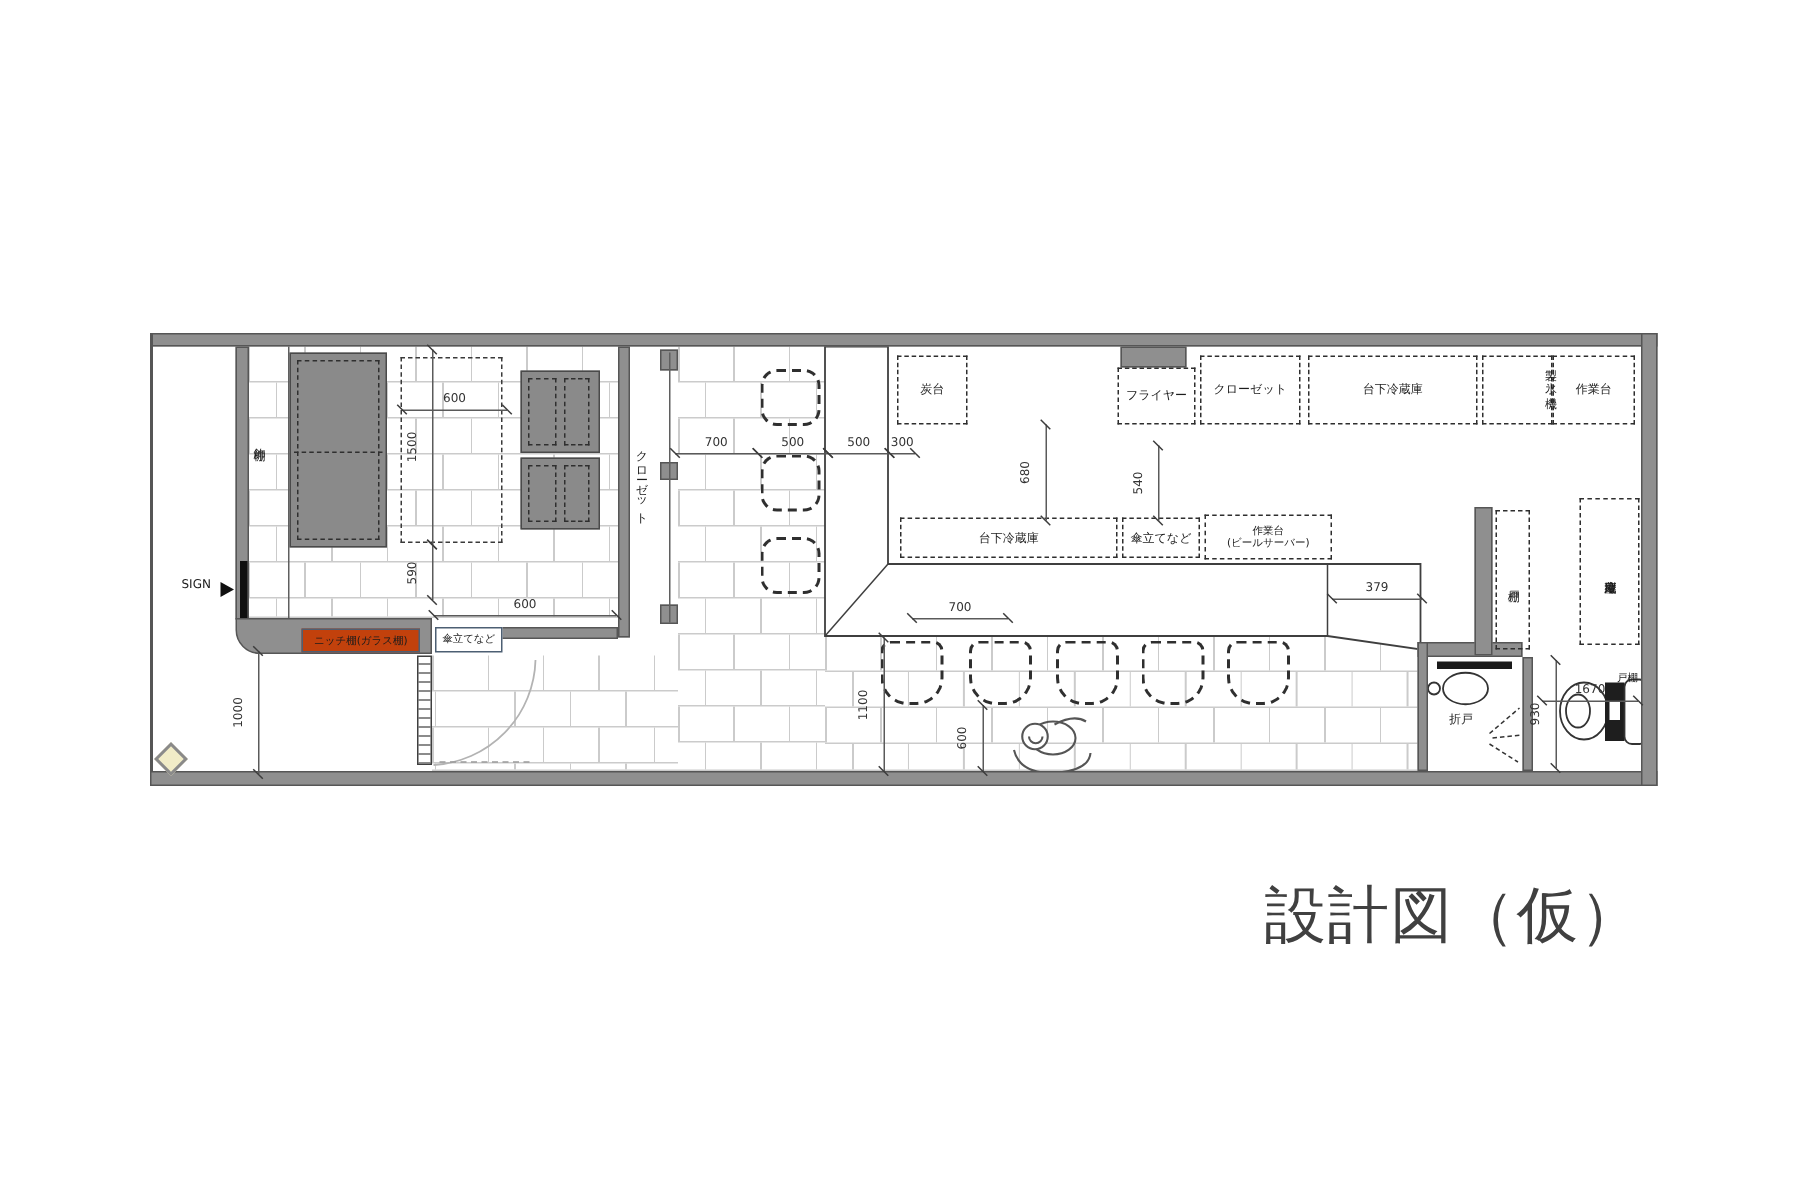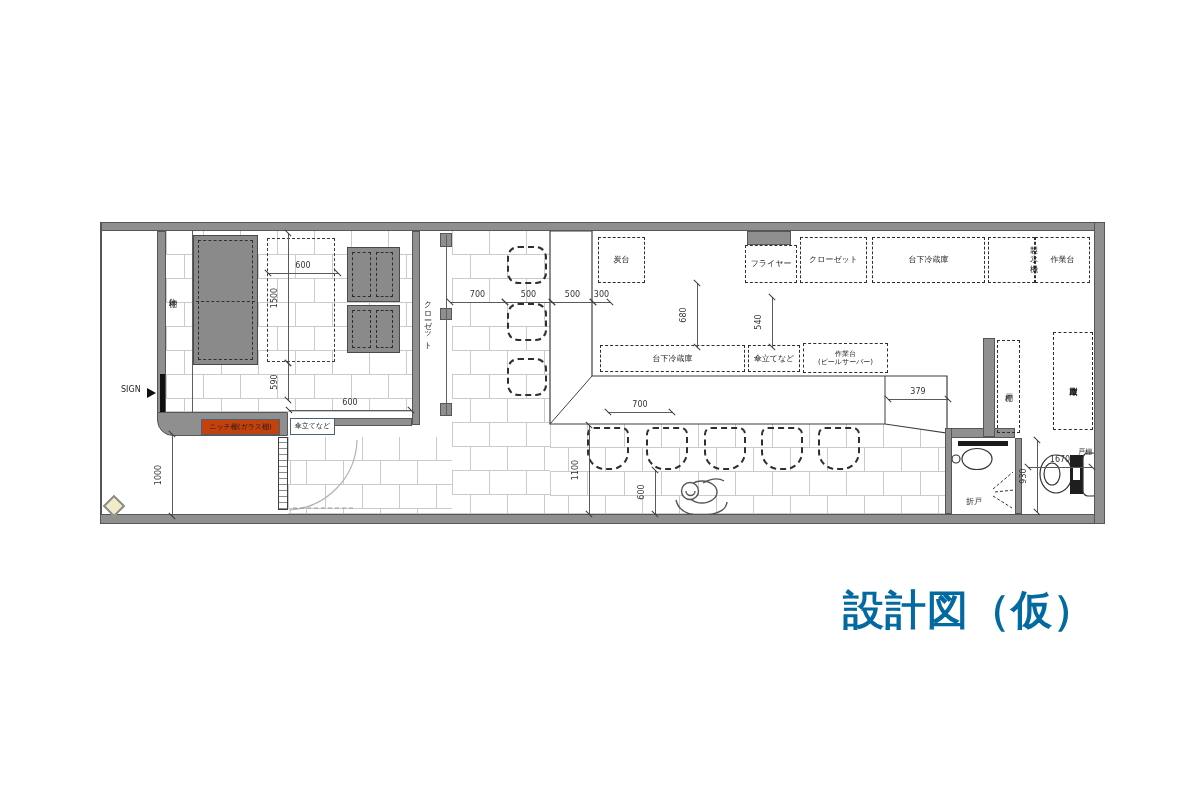--- a/index.html
+++ b/index.html
@@ -36,22 +36,22 @@
   .dim-lbl{position:absolute;color:#333;font-size:8px;line-height:1;white-space:nowrap;}
   
   #door-leaf{background:#fff;border:1px solid #3f3f3f;
     background-image:repeating-linear-gradient(0deg,#8b8b8b 0 1px,transparent 1px 6px);}
   
   #diamond{width:16px;height:16px;background:#f1ecc7;border:2px solid #8a8a8a;transform:rotate(45deg);}
   
   #sign-arrow{width:0;height:0;border-left:9px solid #101010;border-top:5px solid transparent;border-bottom:5px solid transparent;}
   
   #title{position:absolute;left:843px;top:583px;width:260px;z-index:7;
-    font-family:"DejaVu Serif","Liberation Serif",serif;font-weight:bold;
-    font-size:41px;color:#0369a1;letter-spacing:1px;white-space:nowrap;}
+    font-family:"DejaVu Serif","Liberation Serif",serif;font-weight:normal;
+    font-size:41px;color:#404040;letter-spacing:1px;white-space:nowrap;}
   .thin-line{position:absolute;background:#5f5f5f;}
 </style>
 </head>
 <body>
 
 <div id="stage">
   <div id="tiles-layer" class="layer">
       <div class="tile-row" style="left: 166px; top: 231px; width: 246px; height: 24px; background-image: repeating-linear-gradient(90deg, rgb(203, 203, 203) 0px, rgb(203, 203, 203) 1px, transparent 1px, transparent 37px); background-position-x: 0px;"></div>
       <div class="tile-row" style="left: 166px; top: 255px; width: 246px; height: 24px; background-image: repeating-linear-gradient(90deg, rgb(203, 203, 203) 0px, rgb(203, 203, 203) 1px, transparent 1px, transparent 37px); background-position-x: 18px;"></div>
       <div class="tile-row" style="left: 166px; top: 279px; width: 246px; height: 24px; background-image: repeating-linear-gradient(90deg, rgb(203, 203, 203) 0px, rgb(203, 203, 203) 1px, transparent 1px, transparent 37px); background-position-x: 0px;"></div>
@@ -182,21 +182,21 @@
 (ビールサーバー)</div>
       <div class="equip vert" style="left: 997px; top: 340px; width: 23px; height: 93px;">戸棚</div>
       <div class="equip vert" style="left: 1053px; top: 332px; width: 40px; height: 98px;">縦型冷蔵庫</div>
     </div>
   <div id="labels-layer" class="layer">
       <div class="lbl" style="left: 121px; top: 386px; font-size: 8px;">SIGN</div>
       <div class="lbl vert" style="left: 168px; top: 292px; font-size: 8px;">飾棚</div>
       <div class="lbl vert" style="left: 423px; top: 295px; font-size: 8px;">クローゼット</div>
       <div class="lbl boxed" style="left: 201px; top: 419px; font-size: 7px; width: 77px; height: 14px; background: #c2410c;">ニッチ棚(ガラス棚)</div>
       <div class="lbl boxed" style="left: 290px; top: 418px; font-size: 7px; width: 43px; height: 15px; background: rgb(255, 255, 255);">傘立てなど</div>
-      <div class="lbl" style="left: 966px; top: 498px; font-size: 8px;">折戸</div>
+      <div class="lbl" style="left: 966px; top: 476px; font-size: 8px;">折戸</div>
       <div class="lbl" style="left: 1078px; top: 449px; font-size: 7px;">戸棚</div>
     </div>
   <div id="dims-layer" class="layer">
       <div class="dim-line" style="left: 268px; top: 273px; width: 70px; height: 1px;"></div>
       <div class="dim-tick" style="left: 268px; top: 273px;"></div>
       <div class="dim-tick" style="left: 338px; top: 273px;"></div>
       <div class="dim-lbl" style="left: 303px; top: 262px; transform: translateX(-50%);">600</div>
       <div class="dim-line" style="left: 289px; top: 410px; width: 122px; height: 1px;"></div>
       <div class="dim-tick" style="left: 289px; top: 410px;"></div>
       <div class="dim-tick" style="left: 411px; top: 410px;"></div>

